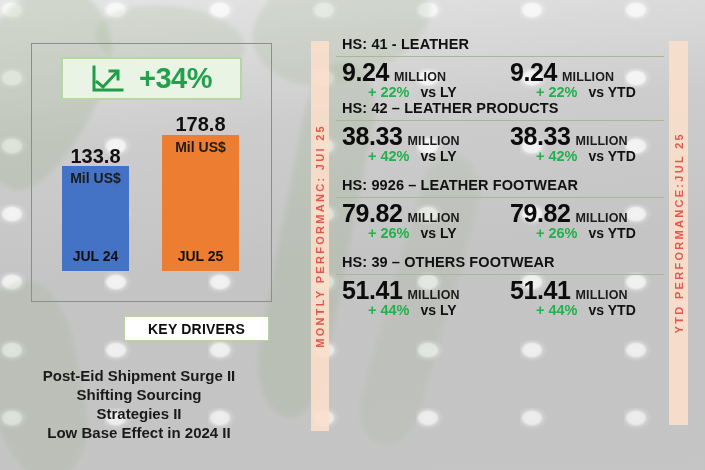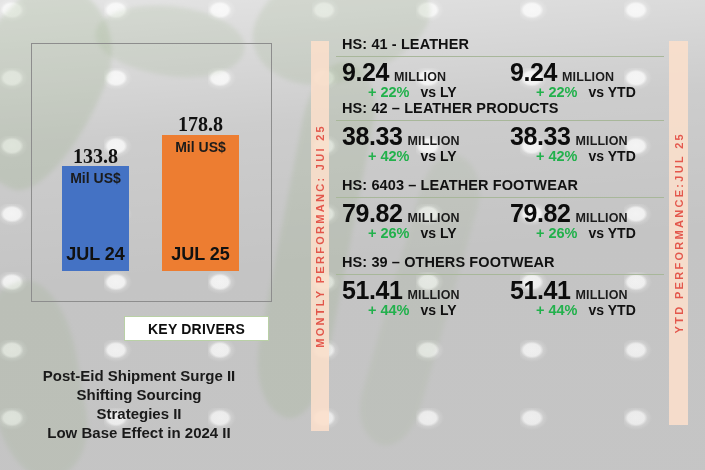--- a/index.html
+++ b/index.html
@@ -123,33 +123,32 @@
   }
   .bar-blue { left: 62px; top: 166px; width: 67px; height: 105px; background: #4472c4; }
   .bar-orange { left: 162px; top: 135px; width: 77px; height: 136px; background: #ed7d31; }
   .bar-unit {
     font-size: 14px;
     font-weight: bold;
     color: #1b1b1b;
     line-height: 1;
   }
   .bar-label {
-    font-size: 18px;
+    font-size: 14px;
     font-weight: bold;
     color: #111;
     line-height: 1;
   }
   .bar-value {
     position: absolute;
     font-size: 20px;
     font-weight: bold;
     color: #111;
     line-height: 1;
     text-align: center;
-    font-family: Liberation Serif, serif;
   }
   .val-blue { left: 62px; top: 146px; width: 67px; }
   .val-orange { left: 162px; top: 114px; width: 77px; }
   
   .kd-box {
     position: absolute;
     left: 80px; top: 316px;
     width: 145px; height: 25px;
     background: #ffffff;
     border: 1px solid #b9d0a6;
@@ -272,20 +271,28 @@
   <div class="bg-sheen"></div>
   <div class="bg-leaf leaf-a"></div>
   <div class="bg-leaf leaf-b"></div>
   <div class="bg-leaf leaf-c"></div>
   <div class="bg-leaf leaf-d"></div>
   <div class="bg-leaf leaf-e"></div>
   <div class="bg-leaf leaf-f"></div>
 
   <div class="left-frame"></div>
 
+  <div class="growth-badge">
+    <svg class="growth-icon" viewBox="0 0 34 28">
+      <path d="M3 2 L3 25 L31 25" stroke="#1f9d47" stroke-width="3" fill="none" stroke-linecap="square"></path>
+      <path d="M6 17 L12 22 L26 7" stroke="#1f9d47" stroke-width="3" fill="none" stroke-linecap="square" stroke-linejoin="miter"></path>
+      <path d="M19 6 L27 6 L27 14" stroke="#1f9d47" stroke-width="3" fill="none" stroke-linecap="square"></path>
+    </svg>
+    <span class="growth-pct">+34%</span>
+  </div>
 
   <div class="bar-value val-blue">133.8</div>
   <div class="bar bar-blue">
     <span class="bar-unit">Mil US$</span>
     <span class="bar-label">JUL 24</span>
   </div>
 
   <div class="bar-value val-orange">178.8</div>
   <div class="bar bar-orange">
     <span class="bar-unit">Mil US$</span>
@@ -359,21 +366,21 @@
           </div>
           <div class="delta-row">
             <span class="delta-pct">+ 42%</span>
             <span class="delta-note">vs YTD</span>
           </div>
         </div>
       </div>
     </div>
 
     <div class="section" style="margin-top:13px;">
-      <div class="sec-head">HS: 6403 – LEATHER FOOTWEAR</div>
+      <div class="sec-head">HS: 9926 – LEATHER FOOTWEAR</div>
       <div class="sec-rule"></div>
       <div class="sec-cols">
         <div class="sec-col">
           <div class="metric-row">
             <span class="metric-val">79.82</span>
             <span class="metric-unit">MILLION</span>
           </div>
           <div class="delta-row">
             <span class="delta-pct">+ 26%</span>
             <span class="delta-note">vs LY</span>

